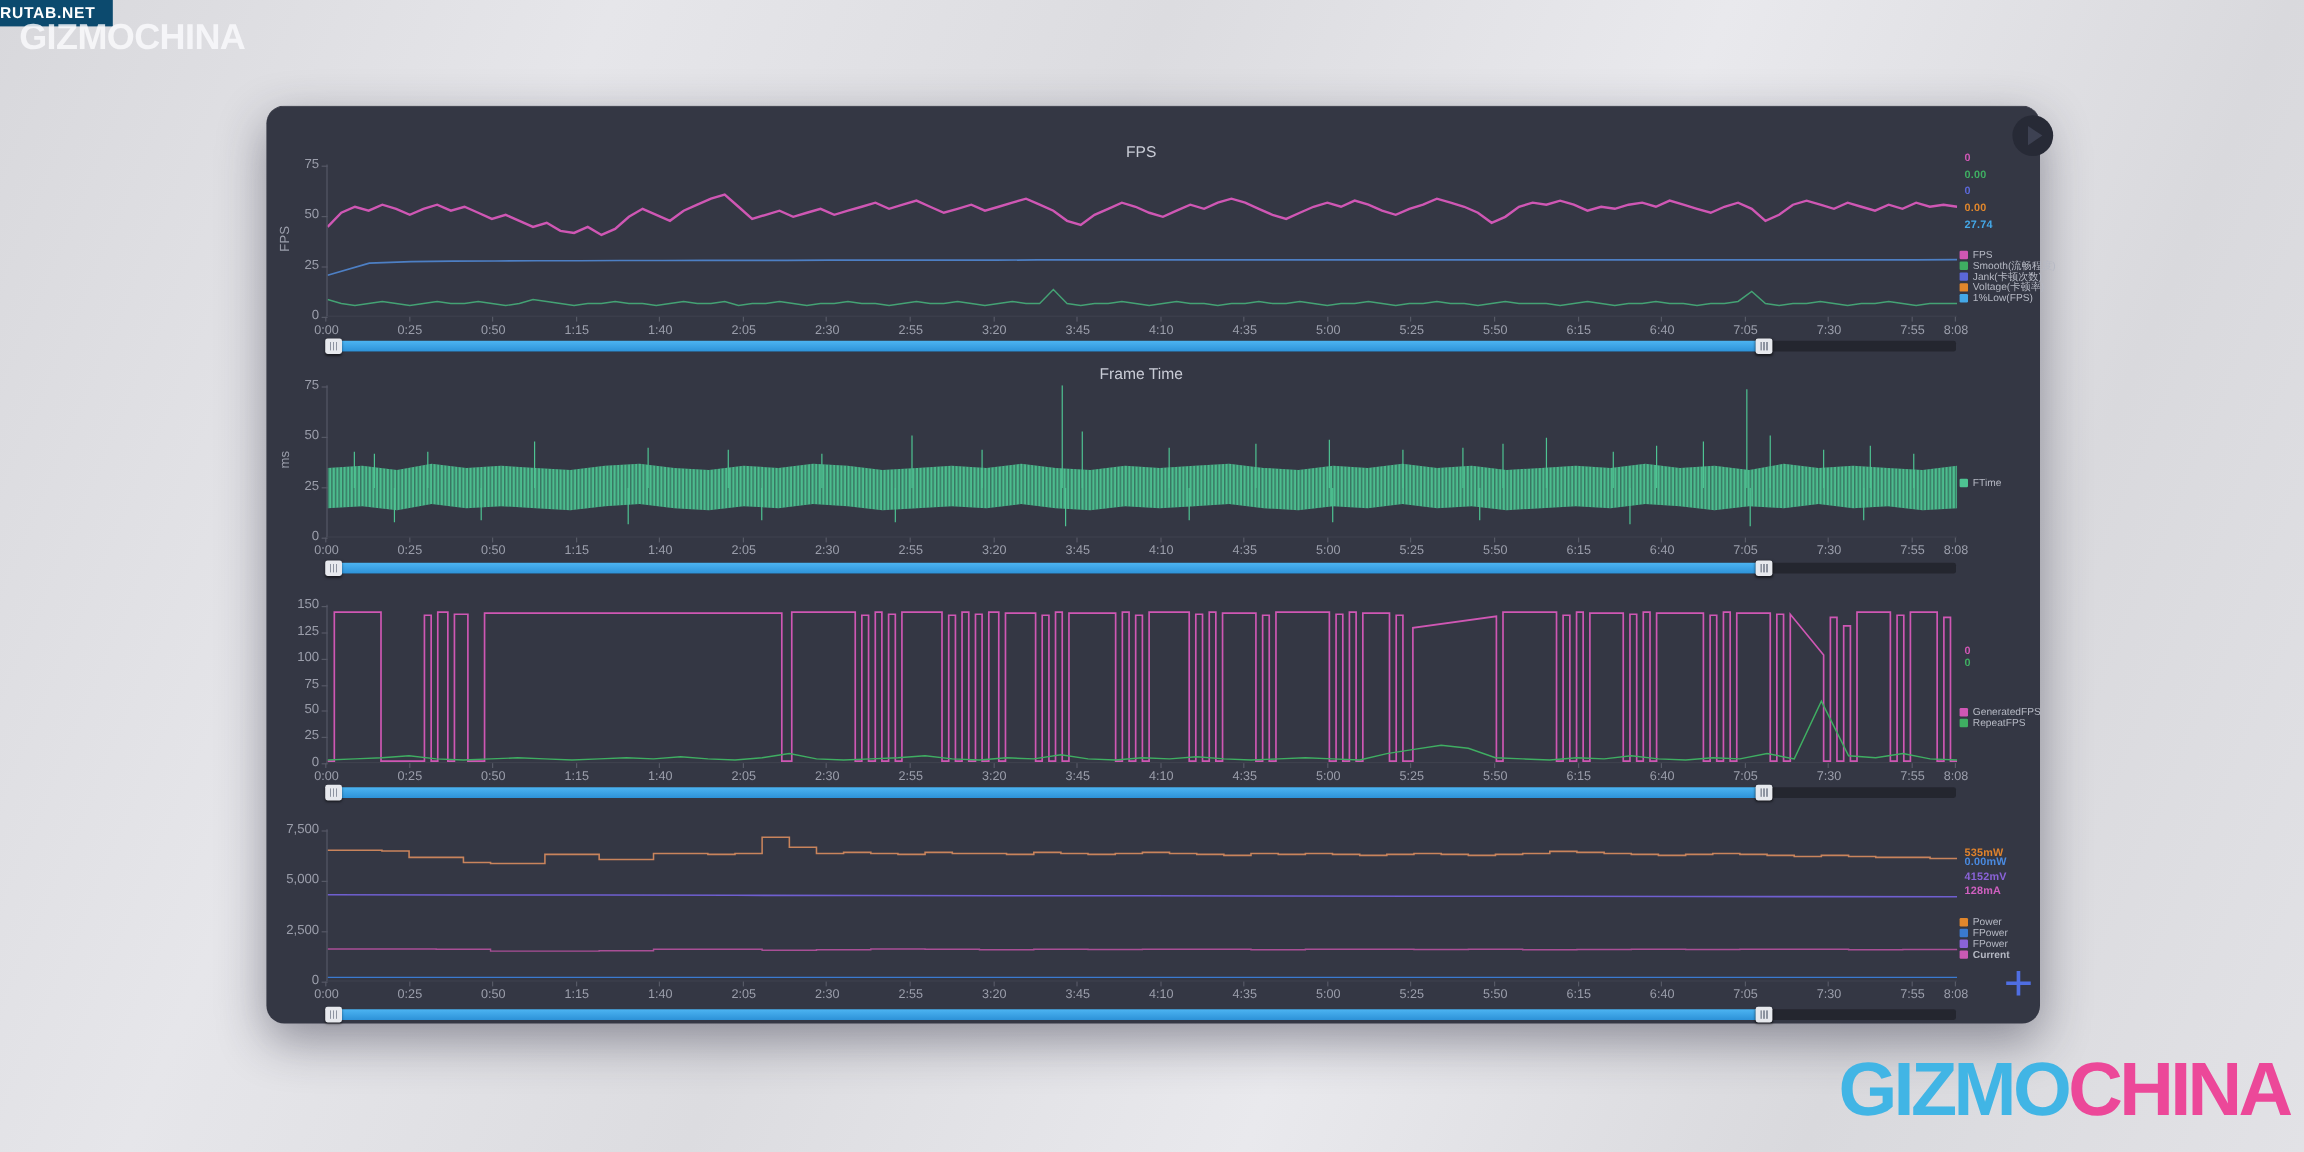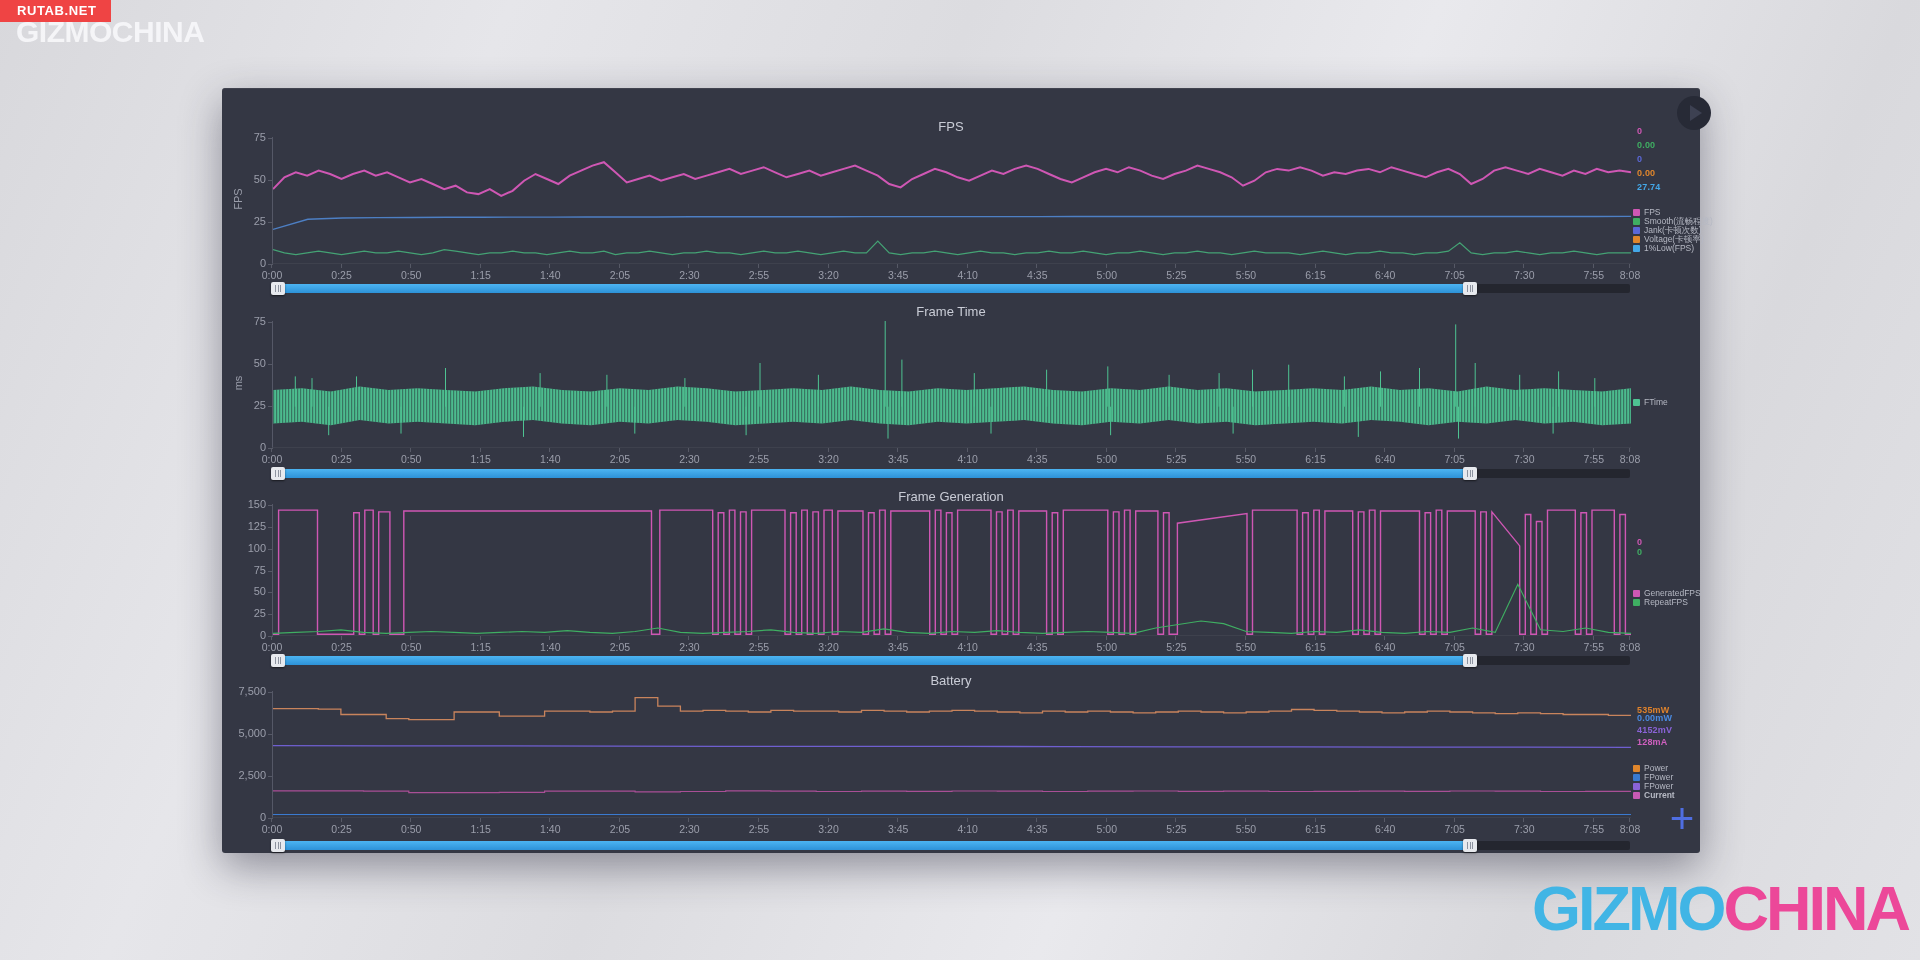--- a/index.html
+++ b/index.html
@@ -1,28 +1,28 @@
 <!DOCTYPE html>
 <html><head>
 <meta charset="utf-8">
 <style>
   html,body{margin:0;padding:0}
   body{width:1920px;height:960px;overflow:hidden;position:relative;
     font-family:"Liberation Sans","DejaVu Sans",sans-serif;
     background:linear-gradient(113deg,#d8d8dc 0%,#e6e6ea 22%,#dcdce0 42%,#e9e9ed 62%,#d9d9dd 82%,#e2e2e6 100%);}
 
-  .rutab{position:absolute;left:0;top:0;background:#ef4444;color:#fff;font-size:13px;
-    font-weight:700;letter-spacing:.6px;padding:3px 14px 4px 17px;z-index:5}
+  .rutab{position:absolute;left:0;top:0;background:#0c4a6e;color:#fff;font-size:13px;
+    font-weight:700;letter-spacing:.6px;padding:3px 14px 4px 0;z-index:5}
   .gc-top{position:absolute;left:16px;top:15px;font-size:30px;font-weight:700;
     letter-spacing:-.5px;color:rgba(250,250,252,.82);z-index:5}
   .gc-bottom{position:absolute;right:12px;bottom:16px;font-size:63px;font-weight:700;
     letter-spacing:-3px;z-index:5;white-space:nowrap}
 
   .panel{position:absolute;left:222px;top:88px;width:1478px;height:764px;background:#343744;
-    border-radius:3px;box-shadow:0 14px 40px rgba(40,40,60,.45);border-top:1px solid #41434f}
+    border-radius:15px;box-shadow:0 14px 40px rgba(40,40,60,.45);border-top:1px solid #41434f}
   .chart{position:absolute;inset:0}
   .chart-title{position:absolute;left:50px;width:1358px;text-align:center;margin:0;
     font-size:13px;font-weight:400;color:#c9ccd6}
   .ylabel{position:absolute;color:#9b9eab;font-size:11px;width:40px;text-align:center;
     left:-4px;transform:rotate(-90deg)}
   .ytick{position:absolute;left:8px;width:36px;text-align:right;font-size:11px;color:#9b9eab}
   .ytick::after{content:"";position:absolute;right:-7px;top:7px;width:5px;height:1px;background:#565966}
   .xtick{position:absolute;width:40px;text-align:center;font-size:10.5px;color:#9b9eab}
   .xtick::before{content:"";position:absolute;left:19px;top:-5px;width:1px;height:4px;background:#565966}
   .plot{position:absolute;border-left:1px solid #555867;border-bottom:1px solid rgba(255,255,255,.05)}
@@ -172,21 +172,20 @@
         <div class="sb-handle" style="left: -1px;">
           <i></i>
         </div>
         <div class="sb-handle" style="left: 1191px;">
           <i></i>
         </div>
       </div>
     </section>
 
   <section class="chart">
-    <h2 class="chart-title" style="top: 400px;">Frame Generation</h2>
   <div class="ytick" style="top: 540px;">0</div>
       <div class="ytick" style="top: 518.167px;">25</div>
       <div class="ytick" style="top: 496.333px;">50</div>
       <div class="ytick" style="top: 474.5px;">75</div>
       <div class="ytick" style="top: 452.667px;">100</div>
       <div class="ytick" style="top: 430.833px;">125</div>
       <div class="ytick" style="top: 409px;">150</div>
       <div class="xtick" style="left: 30px; top: 552px;">0:00</div>
       <div class="xtick" style="left: 99.5697px; top: 552px;">0:25</div>
       <div class="xtick" style="left: 169.139px; top: 552px;">0:50</div>
@@ -232,21 +231,20 @@
         <div class="sb-handle" style="left: -1px;">
           <i></i>
         </div>
         <div class="sb-handle" style="left: 1191px;">
           <i></i>
         </div>
       </div>
     </section>
 
   <section class="chart">
-    <h2 class="chart-title" style="top: 584px;">Battery</h2>
   <div class="ytick" style="top: 722px;">0</div>
       <div class="ytick" style="top: 680px;">2,500</div>
       <div class="ytick" style="top: 638px;">5,000</div>
       <div class="ytick" style="top: 596px;">7,500</div>
       <div class="xtick" style="left: 30px; top: 734px;">0:00</div>
       <div class="xtick" style="left: 99.5697px; top: 734px;">0:25</div>
       <div class="xtick" style="left: 169.139px; top: 734px;">0:50</div>
       <div class="xtick" style="left: 238.709px; top: 734px;">1:15</div>
       <div class="xtick" style="left: 308.279px; top: 734px;">1:40</div>
       <div class="xtick" style="left: 377.848px; top: 734px;">2:05</div>

